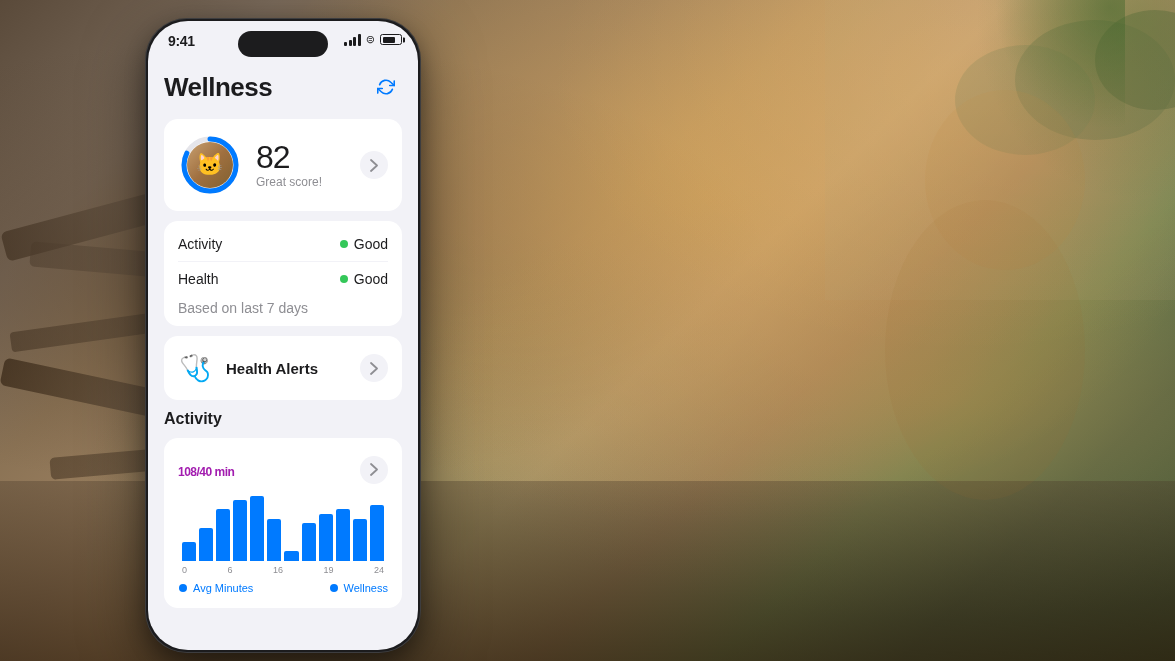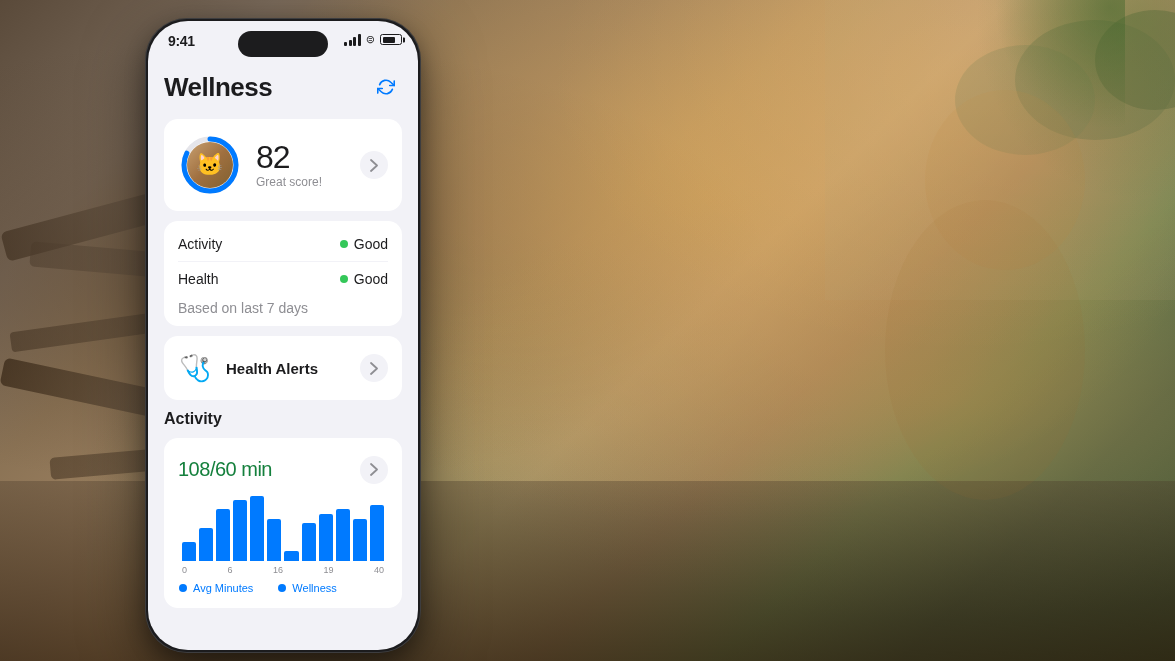--- a/index.html
+++ b/index.html
@@ -390,23 +390,23 @@
     }
 
     .activity-value {
       font-size: 26px;
       font-weight: 700;
       color: #1c1c1e;
       letter-spacing: -0.5px;
     }
 
     .activity-value span {
-      font-size: 20px;
-      font-weight: 400;
-      color: #15803d;
+      font-size: 12px;
+      font-weight: 700;
+      color: #a21caf;
     }
 
     
     .chart-container {
       height: 80px;
       position: relative;
     }
 
     .chart-bars {
       display: flex;
@@ -429,20 +429,21 @@
       padding: 4px 4px 0;
       font-size: 9px;
       color: #8e8e93;
     }
 
     
     .chart-legend {
       display: flex;
       gap: 24px;
       padding-top: 6px;
+      justify-content: space-between;
     }
 
     .legend-item {
       display: flex;
       align-items: center;
       gap: 5px;
       font-size: 11px;
       color: #007aff;
     }
 
@@ -579,21 +580,21 @@
             </svg>
           </div>
         </div>
 
         <div class="activity-label">Activity</div>
 
         <div class="activity-card">
           <div class="activity-header">
             <div>
               <span class="activity-value">
-                <span>108</span><span>/60 min</span>
+                <span>108</span><span>/40 min</span>
               </span>
             </div>
             <div class="chevron-btn">
               <svg width="8" height="13" viewBox="0 0 8 13" fill="none">
                 <path d="M1 1l6 5.5L1 12" stroke="#8e8e93" stroke-width="1.8" stroke-linecap="round" stroke-linejoin="round"></path>
               </svg>
             </div>
           </div>
 
           <div class="chart-container">
@@ -609,21 +610,21 @@
                 <div class="chart-bar" style="height: 71.4286%; background: rgb(0, 122, 255);"></div>
                 <div class="chart-bar" style="height: 78.5714%; background: rgb(0, 122, 255);"></div>
                 <div class="chart-bar" style="height: 64.2857%; background: rgb(0, 122, 255);"></div>
                 <div class="chart-bar" style="height: 85.7143%; background: rgb(0, 122, 255);"></div>
               </div>
             <div class="chart-x-labels">
               <span>0</span>
               <span>6</span>
               <span>16</span>
               <span>19</span>
-              <span>40</span>
+              <span>24</span>
             </div>
           </div>
 
           <div class="chart-legend">
             <div class="legend-item">
               <svg width="10" height="10" viewBox="0 0 10 10">
                 <circle cx="5" cy="5" r="4" fill="#007aff"></circle>
               </svg>
               <span>Avg Minutes</span>
             </div>

